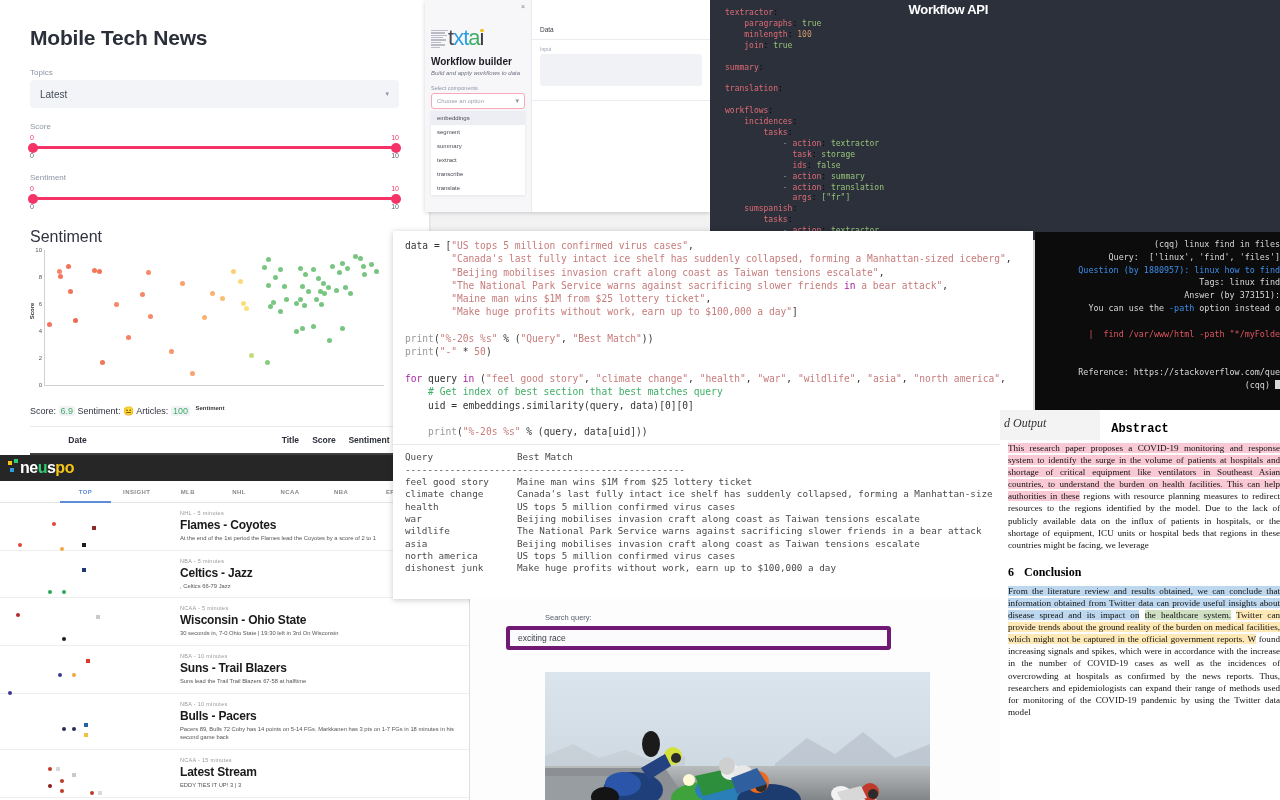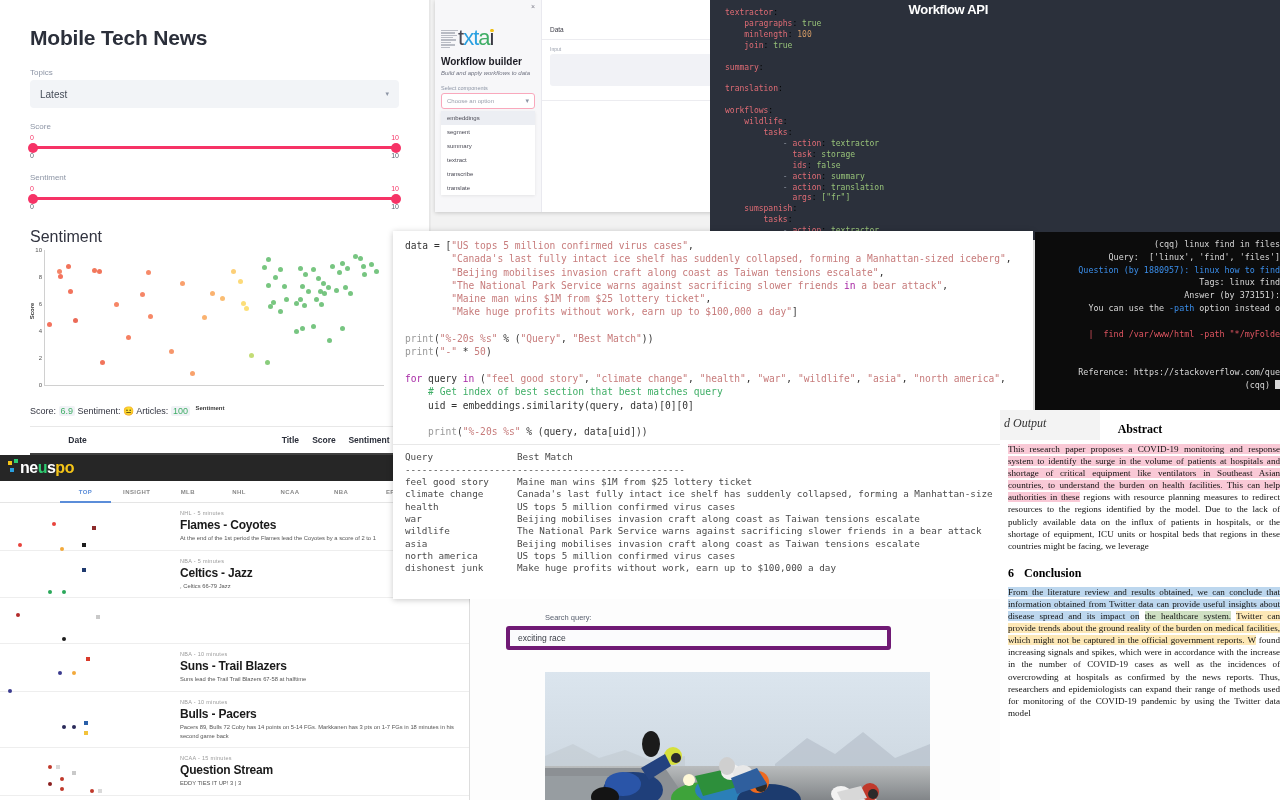--- a/index.html
+++ b/index.html
@@ -74,21 +74,21 @@
   .game-row { display:flex; border-bottom:1px solid #eee; padding:7px 0 7px 0; min-height: 46px;}
   .spark { width: 180px; position:relative; }
   .sq { position:absolute; width:4px;height:4px; }
   .cir { position:absolute; width:4px;height:4px; border-radius:50%; }
   .ginfo { flex:1; padding-right:8px;}
   .gmeta { font-size:5.5px; color:#999; letter-spacing:.3px;}
   .gtitle { font-size:12px; font-weight:bold; color:#1a1a1a; margin: 2px 0 2px 0; letter-spacing:-.2px;}
   .gdesc { font-size:5.8px; color:#555; line-height:1.5;}
 
   
-  #txtai-panel { left:425px; top:0px; width:285px; height:212px; background:#4c1d95; box-shadow: 0 1px 4px rgba(0,0,0,.18); margin-left: 10px;}
+  #txtai-panel { left:425px; top:0px; width:285px; height:212px; background:#4c1d95; box-shadow: 0 1px 4px rgba(0,0,0,.18);}
   #txtai-side { position:absolute; left:0; top:0; width:107px; height:212px; background:#f7f7f9; border-right:1px solid #e9e9ef;}
   .txtai-close { position:absolute; right:6px; top:3px; font-size:7px; color:#7d7d8a; }
   .txtai-logo { margin: 18px 0 0 6px; display:flex; align-items:flex-end; height: 30px;}
   .logo-lines { width:17px;height:20px; display:flex; flex-direction:column; justify-content:space-between; padding-top:2px;}
   .logo-lines i { display:block; height:1.4px; background:#b9bcc4; }
   .logo-txt { font-size:22px; line-height:20px; letter-spacing:-1px; font-weight:500;}
   .lg-t{color:#4a4a55}.lg-x{color:#2aa0e0}.lg-t2{color:#2aa0e0}.lg-a{color:#3fae66}.lg-i{color:#3a3a44}
   .logo-dot { width:3.5px;height:3.5px;border-radius:50%;background:#f5c518; position:relative; top:-16px; left:-3px;}
   .tx-h { font-size:10px; font-weight:bold; color:#1c1c24; margin:8px 0 0 6px;}
   .tx-sub { font-size:6px; color:#6f7280; font-style:italic; margin:3px 0 0 6px;}
@@ -134,21 +134,21 @@
   .sq-lbl { font-size:7.5px; color:#5b6270; margin: 14px 0 4px 75px;}
   .sq-input { margin-left:36px; width:385px; height:24px; border:4px solid #701a75; border-radius:3px;
     background:#fbfbfd; font-size:8.5px; color:#3c4049; display:flex; align-items:center; padding-left:8px;}
   .race-img { margin:22px 0 0 75px; width:385px; height:140px; position:relative; overflow:hidden;
     background: linear-gradient(to bottom, #dfe7ee 0%, #d6e0e9 45%, #c8ced3 55%, #9ba0a4 100%); }
 
   
   #paper-panel { left:1000px; top:410px; width:280px; height:390px; background:#fff; }
   .paper-banner { position:absolute; left:0; top:0; width:100px; height:30px; background:#f3f3f3;
      font-family:"Liberation Serif", serif; font-style:italic; font-size:12px; color:#333; padding: 6px 0 0 4px; overflow:hidden;}
-  .paper-h { font-family:Liberation Serif, serif; font-weight:bold; font-size:12px; text-align:center; margin: 12px 0 6px 0; }
+  .paper-h { font-family:Liberation Mono, monospace; font-weight:bold; font-size:12px; text-align:center; margin: 12px 0 6px 0; }
   .paper-p { font-family:"Liberation Serif", serif; font-size:9.1px; line-height:12.1px; text-align:justify;
     padding: 0 0 0 8px; color:#111; }
   .hl-pink { background:#f9c9d6; }
   .hl-blue { background:#bdd7ee; }
   .hl-green { background:#cfe0c3; }
   .hl-amber { background:#fde8b6; }
   .paper-sec { font-family:"Liberation Serif", serif; font-weight:bold; font-size:12px; margin: 14px 0 5px 8px; }
   .paper-sec .num { margin-right: 10px; }
 </style>
 </head>
@@ -351,20 +351,25 @@
             <div class="gtitle">Celtics - Jazz</div>
             <div class="gdesc">, Celtics 66-79 Jazz</div>
           </div>
         </div>
         <div class="game-row">
           <div class="spark">
             <span class="cir" style="background: rgb(179, 43, 43); left: 16px; top: 8px;"></span>
             <span class="sq" style="background: rgb(201, 201, 201); left: 96px; top: 10px;"></span>
             <span class="cir" style="background: rgb(29, 29, 29); left: 62px; top: 32px;"></span>
           </div>
+          <div class="ginfo">
+            <div class="gmeta">NCAA - 5 minutes</div>
+            <div class="gtitle">Wisconsin - Ohio State</div>
+            <div class="gdesc">30 seconds in, 7-0 Ohio State | 19:30 left in 3rd On Wisconsin</div>
+          </div>
         </div>
         <div class="game-row">
           <div class="spark">
             <span class="sq" style="background: rgb(217, 59, 43); left: 86px; top: 6px;"></span>
             <span class="cir" style="background: rgb(59, 59, 143); left: 58px; top: 20px;"></span>
             <span class="cir" style="background: rgb(242, 169, 59); left: 72px; top: 20px;"></span>
             <span class="cir" style="background: rgb(59, 59, 143); left: 8px; top: 38px;"></span>
           </div>
           <div class="ginfo">
             <div class="gmeta">NBA - 10 minutes</div>
@@ -391,21 +396,21 @@
             <span class="sq" style="background: rgb(217, 217, 217); left: 56px; top: 10px;"></span>
             <span class="sq" style="background: rgb(201, 201, 201); left: 72px; top: 16px;"></span>
             <span class="cir" style="background: rgb(192, 57, 43); left: 60px; top: 22px;"></span>
             <span class="cir" style="background: rgb(139, 31, 31); left: 48px; top: 27px;"></span>
             <span class="cir" style="background: rgb(192, 57, 43); left: 60px; top: 32px;"></span>
             <span class="cir" style="background: rgb(192, 57, 43); left: 90px; top: 34px;"></span>
             <span class="sq" style="background: rgb(217, 217, 217); left: 98px; top: 34px;"></span>
           </div>
           <div class="ginfo">
             <div class="gmeta">NCAA - 15 minutes</div>
-            <div class="gtitle">Question Stream</div>
+            <div class="gtitle">Latest Stream</div>
             <div class="gdesc">EDDY TIES IT UP! 3 | 3</div>
           </div>
         </div>
         <div class="game-row">
           <div class="spark">
             <span class="cir" style="background: rgb(29, 29, 29); left: 56px; top: 4px;"></span>
           </div>
           <div class="ginfo">
             <div class="gmeta">NHL - 15 minutes</div>
             <div class="gdesc"></div>
@@ -463,21 +468,21 @@
     <div class="yaml" id="yaml-block"><span class="y-key">textractor</span>:
     <span class="y-key">paragraphs</span>: <span class="y-val">true</span>
     <span class="y-key">minlength</span>: <span class="y-num">100</span>
     <span class="y-key">join</span>: <span class="y-val">true</span>
 
 <span class="y-key">summary</span>:
 
 <span class="y-key">translation</span>:
 
 <span class="y-key">workflows</span>:
-    <span class="y-key">wildlife</span>:
+    <span class="y-key">incidences</span>:
         <span class="y-key">tasks</span>:
             <span class="y-dash">- </span><span class="y-key">action</span>: <span class="y-val">textractor</span>
               <span class="y-key">task</span>: <span class="y-val">storage</span>
               <span class="y-key">ids</span>: <span class="y-val">false</span>
             <span class="y-dash">- </span><span class="y-key">action</span>: <span class="y-val">summary</span>
             <span class="y-dash">- </span><span class="y-key">action</span>: <span class="y-val">translation</span>
               <span class="y-key">args</span>: <span class="y-str">["fr"]</span>
     <span class="y-key">sumspanish</span>:
         <span class="y-key">tasks</span>:
             <span class="y-dash">- </span><span class="y-key">action</span>: <span class="y-val">textractor</span></div>

